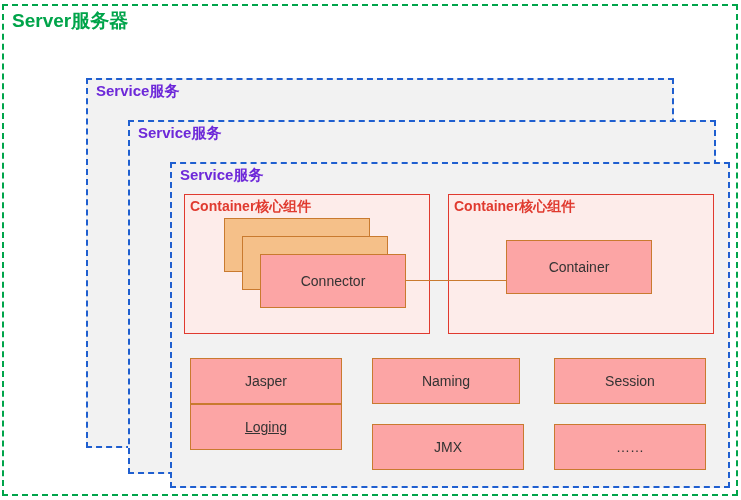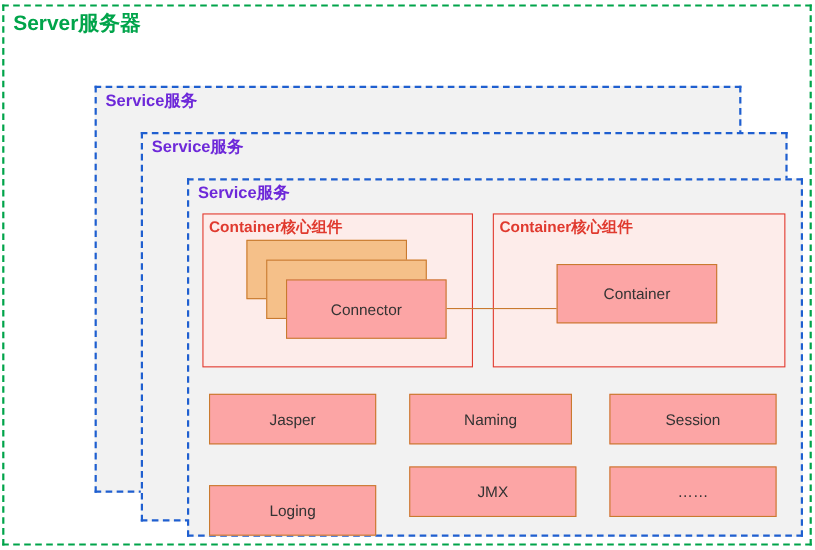--- a/index.html
+++ b/index.html
@@ -83,15 +83,15 @@
 <div class="abs component-box" style="left:260px; top:254px; width:146px; height:54px;">Connector</div>
 
 <div class="abs component-box" style="left:506px; top:240px; width:146px; height:54px;">Container</div>
 
 <div class="abs link-line" style="left:406px; top:280px; width:100px;"></div>
 
 <div class="abs component-box" style="left:190px; top:358px; width:152px; height:46px;">Jasper</div>
 <div class="abs component-box" style="left:372px; top:358px; width:148px; height:46px;">Naming</div>
 <div class="abs component-box" style="left:554px; top:358px; width:152px; height:46px;">Session</div>
 
-<div class="abs component-box" style="left:190px; top:441px; width:152px; height:46px;">Loging</div>
+<div class="abs component-box" style="left:190px; top:404px; width:152px; height:46px;text-decoration:underline;">Loging</div>
 <div class="abs component-box" style="left:372px; top:424px; width:152px; height:46px;">JMX</div>
 <div class="abs component-box" style="left:554px; top:424px; width:152px; height:46px;">……</div>
 
 </body></html>

